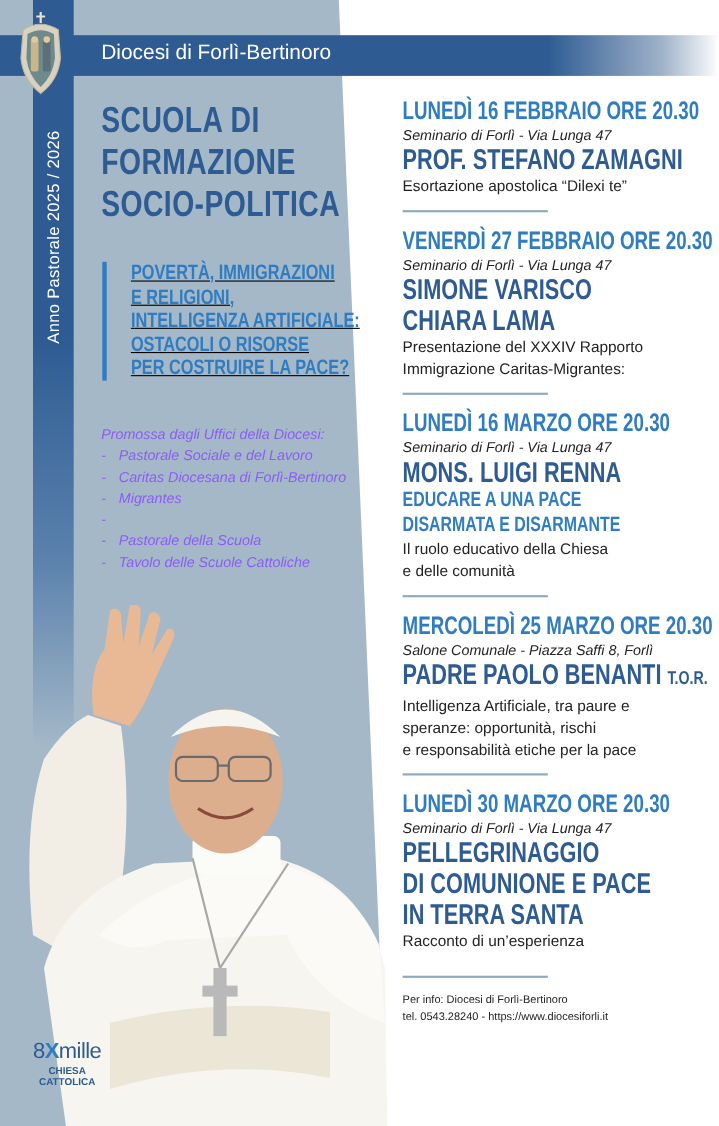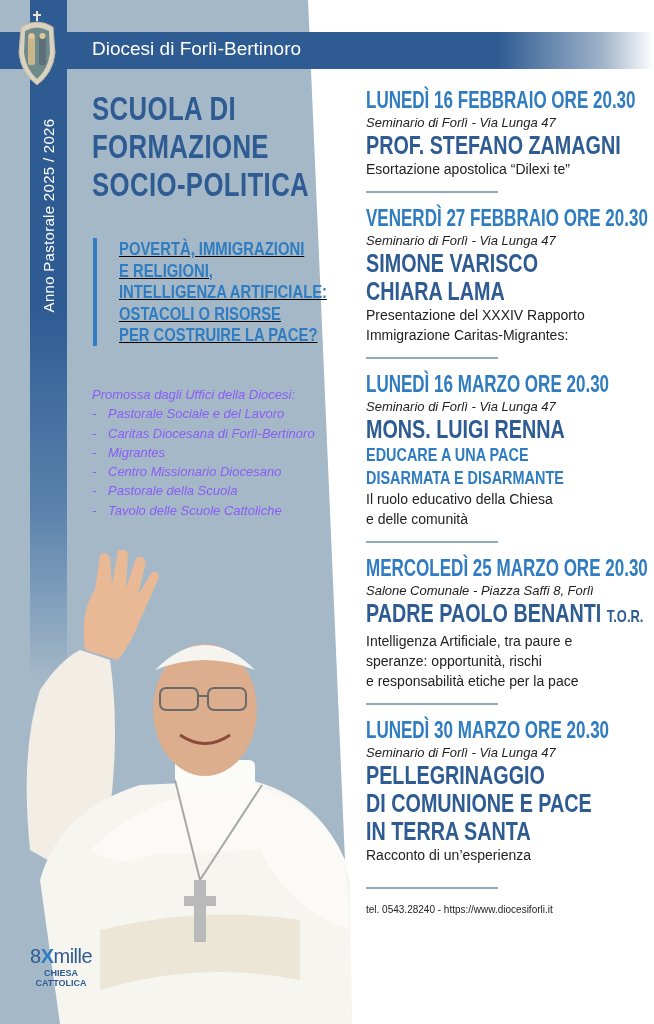--- a/index.html
+++ b/index.html
@@ -137,21 +137,20 @@
     <li>
         <span class="dash">-</span>
         <span>Caritas Diocesana di Forlì-Bertinoro</span>
       </li>
     <li>
         <span class="dash">-</span>
         <span>Migrantes</span>
       </li>
     <li>
         <span class="dash">-</span>
-        <span>Centro Missionario Diocesano</span>
       </li>
     <li>
         <span class="dash">-</span>
         <span>Pastorale della Scuola</span>
       </li>
     <li>
         <span class="dash">-</span>
         <span>Tavolo delle Scuole Cattoliche</span>
       </li>
   </ul>
@@ -259,15 +258,16 @@
       <div>PELLEGRINAGGIO</div>
         <div>DI COMUNIONE E PACE</div>
         <div>IN TERRA SANTA</div>
     </div>
     <div class="ev-desc">
         <div>Racconto di un’esperienza</div>
       </div>
   </div>
   <div class="divider" style="margin-top:22px;"></div>
   <div class="info">
+    <div>Per info: Diocesi di Forlì-Bertinoro</div>
     <div>tel. 0543.28240 - https://www.diocesiforli.it</div>
   </div>
 </div>
 
 </body></html>

